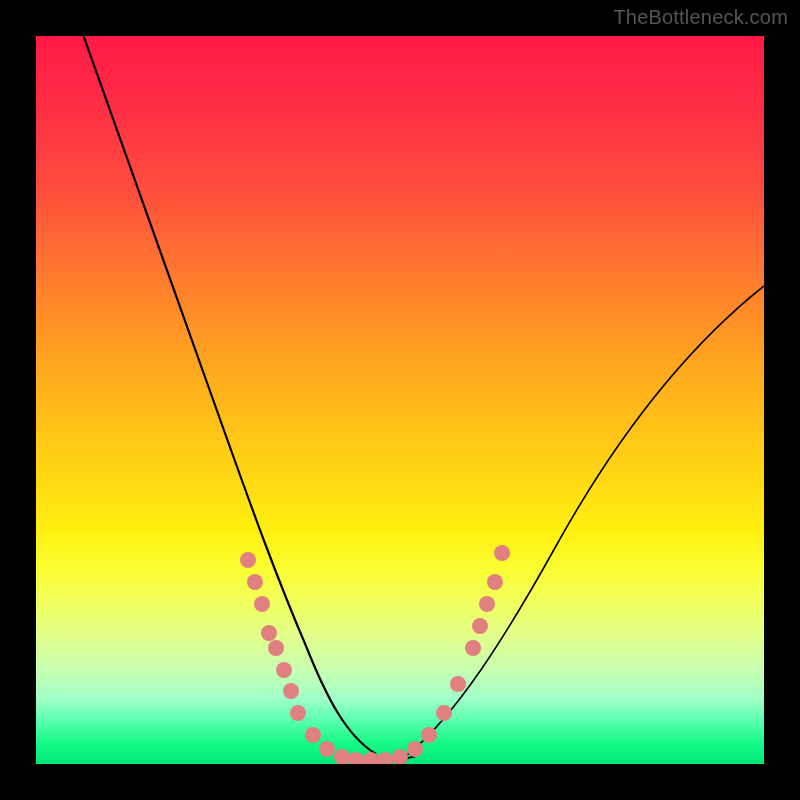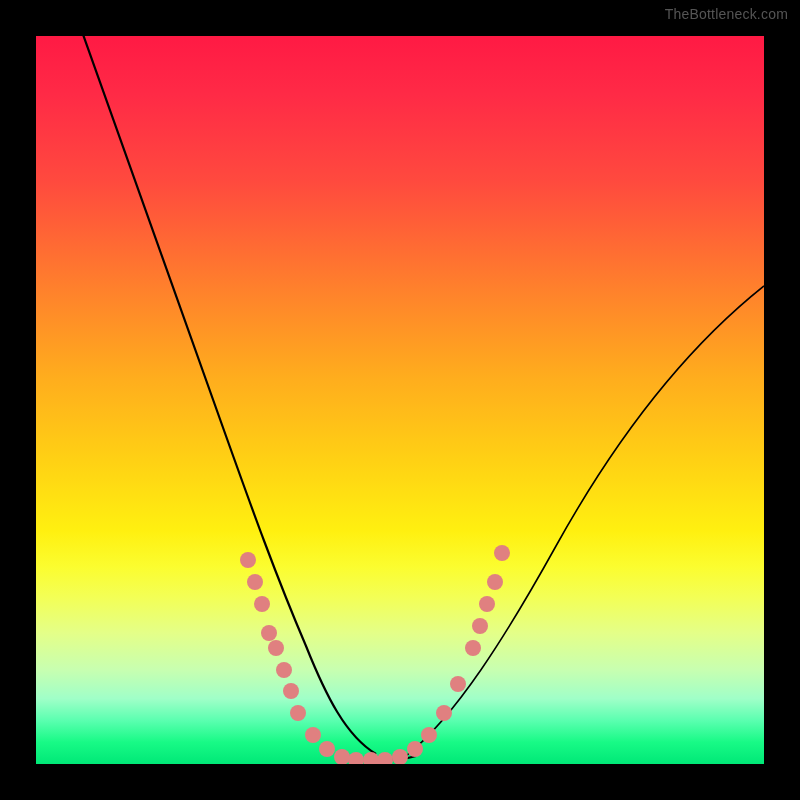--- a/index.html
+++ b/index.html
@@ -28,21 +28,21 @@
       #c8ffb0 87%,
       #a0ffc8 91%,
       #5bffb0 94%,
       #18fa86 97%,
       #00e877 100%);
   }
   .watermark {
     position: absolute;
     top: 6px; right: 12px;
     color: #555;
-    font-size: 14px;
+    font-size: 20px;
     font-weight: 500;
     letter-spacing: 0.2px;
     z-index: 5;
   }
   svg.curves {
     position: absolute;
     left: 0; top: 0;
     width: 728px; height: 728px;
     z-index: 2;
   }

